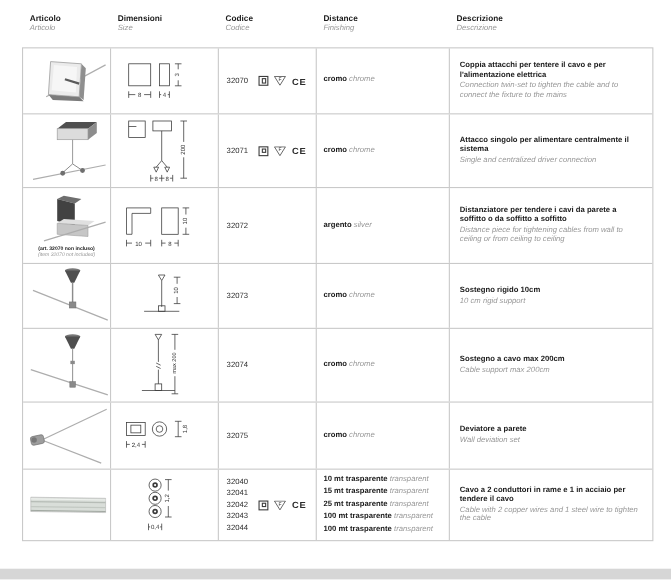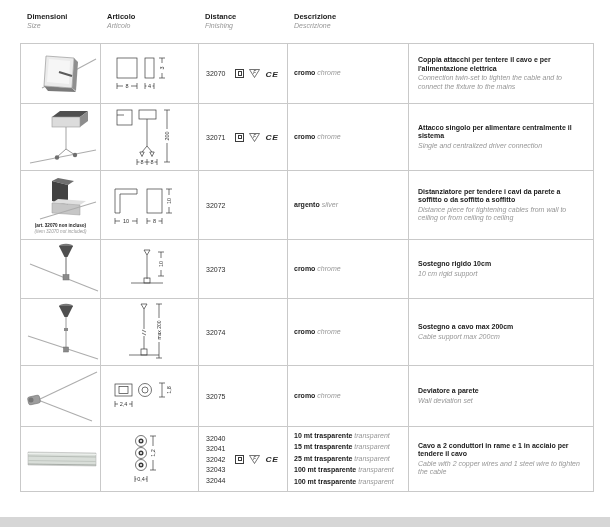--- a/index.html
+++ b/index.html
@@ -27,44 +27,48 @@
   .fin-list{display:flex;flex-direction:column;gap:3px;}
   .c-desc{display:flex;flex-direction:column;justify-content:center;padding:5px 8px 5px 9px;gap:1px;}
   .it{font-weight:bold;font-size:7px;line-height:8.5px;color:#1a1a1a;}
   .en{font-style:italic;font-size:7px;line-height:8.5px;color:#979797;}
   .fin-line .it,.fin-line .en{display:inline;}
   .fin-line{font-size:7px;line-height:8.5px;white-space:nowrap;}
   .note{margin-top:2px;text-align:center;}
   .note-it{font-weight:bold;font-size:4.6px;line-height:5.6px;color:#1a1a1a;white-space:nowrap;}
   .note-en{font-style:italic;font-size:4.6px;line-height:5.6px;color:#979797;white-space:nowrap;}
   
-  .icons{display:flex;align-items:center;gap:5px;font-style:italic;}
+  .icons{display:flex;align-items:center;gap:5px;}
   .ic-class2{width:7px;height:7px;border:1px solid #3c3c3c;display:flex;align-items:center;justify-content:center;}
   .ic-class2 i{display:block;width:2.5px;height:2.5px;border:1px solid #3c3c3c;}
   .ic-ce{font-size:8.5px;letter-spacing:.6px;color:#2c2c2c;font-weight:bold;transform:scaleY(.95);}
   
   svg{display:block;}
   .dl{stroke:#3a3a3a;stroke-width:.7;fill:none;}
   .dt{font-size:5.5px;fill:#333;}
   .art-line{stroke:#adadad;stroke-width:1.1;fill:none;}
   .bottom-bar{position:absolute;left:0;top:517px;width:610px;height:10px;}
 </style>
 </head>
 <body>
 
 <div class="page">
 
   <div class="hdr">
     <div class="hcell">
+      <div class="hit">Articolo</div>
+      <div class="hen">Articolo</div>
+    </div>
+    <div class="hcell">
       <div class="hit">Dimensioni</div>
       <div class="hen">Size</div>
     </div>
     <div class="hcell">
-      <div class="hit">Articolo</div>
-      <div class="hen">Articolo</div>
+      <div class="hit">Codice</div>
+      <div class="hen">Codice</div>
     </div>
     <div class="hcell">
       <div class="hit">Distance</div>
       <div class="hen">Finishing</div>
     </div>
     <div class="hcell">
       <div class="hit">Descrizione</div>
       <div class="hen">Descrizione</div>
     </div>
   </div>

